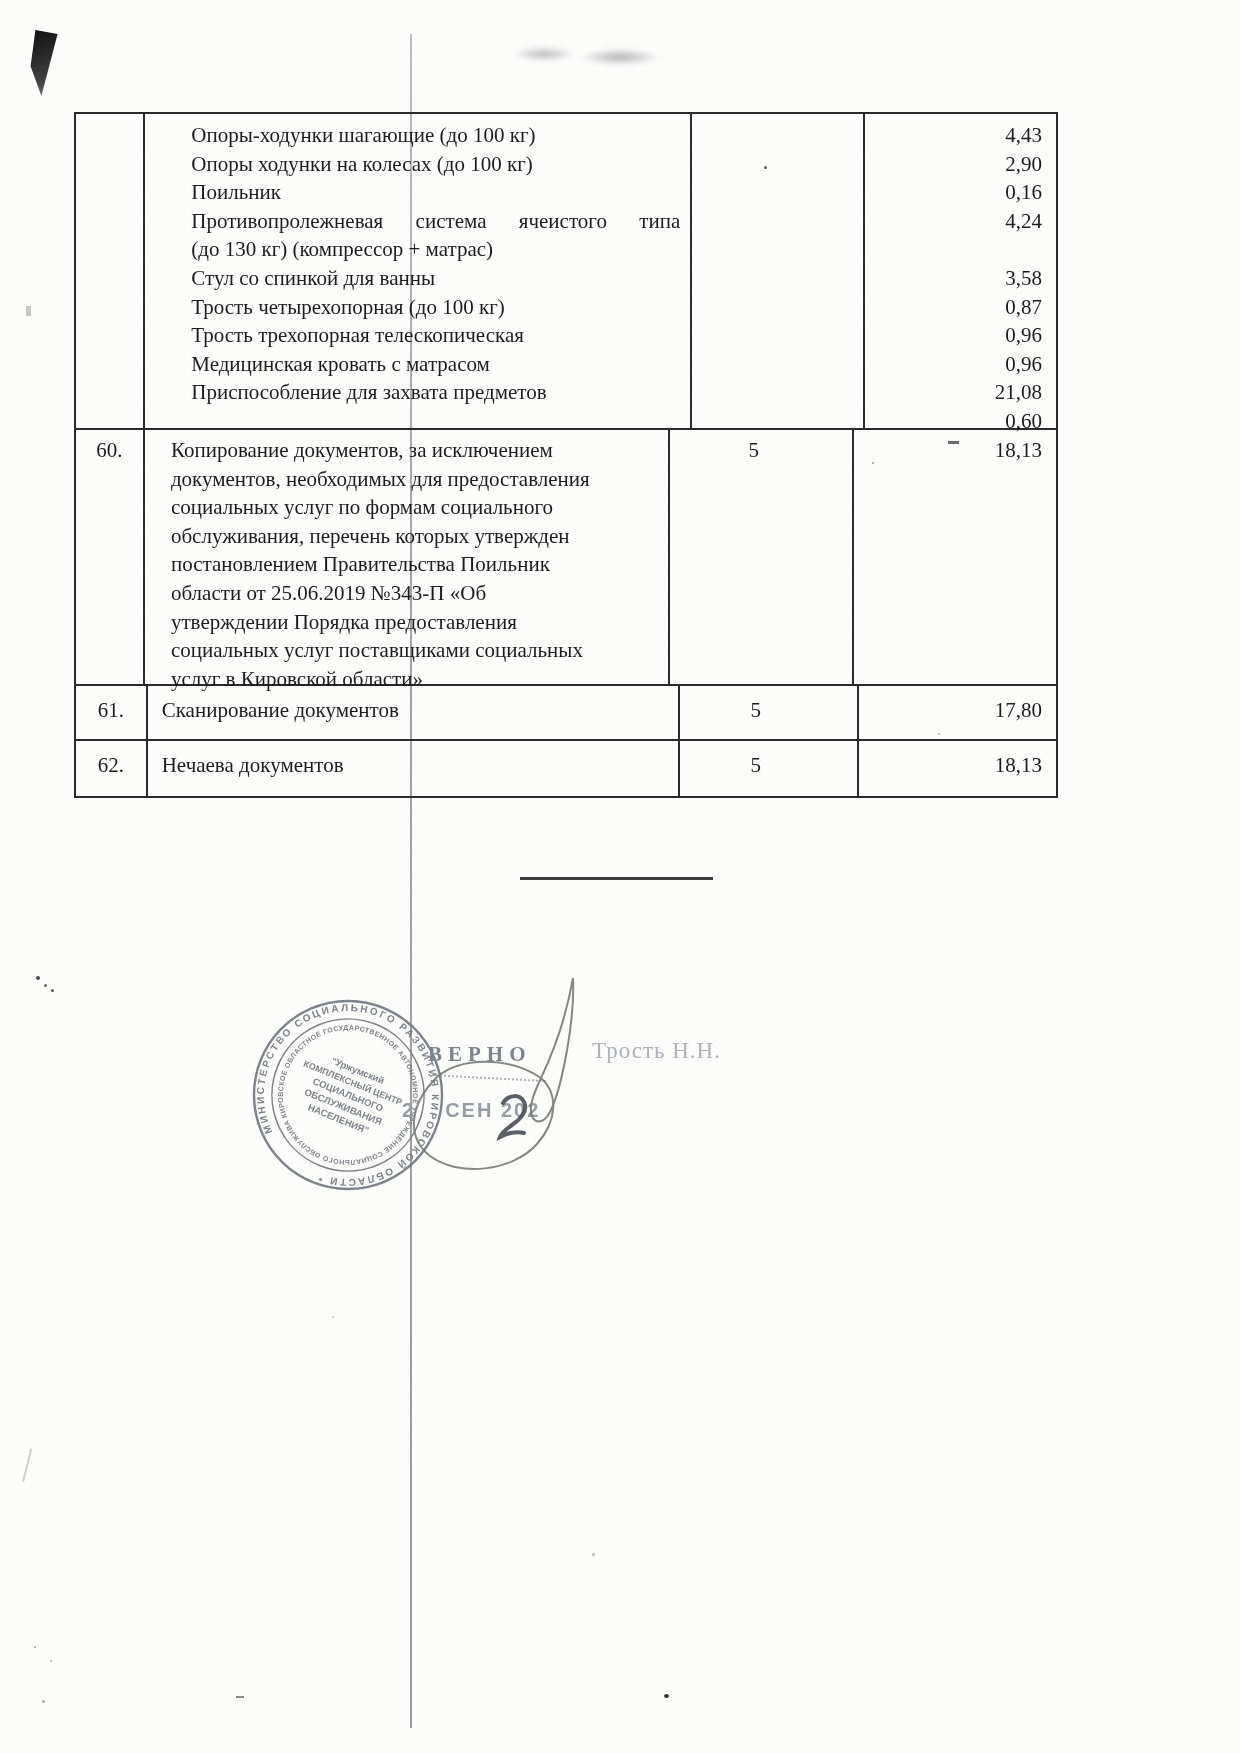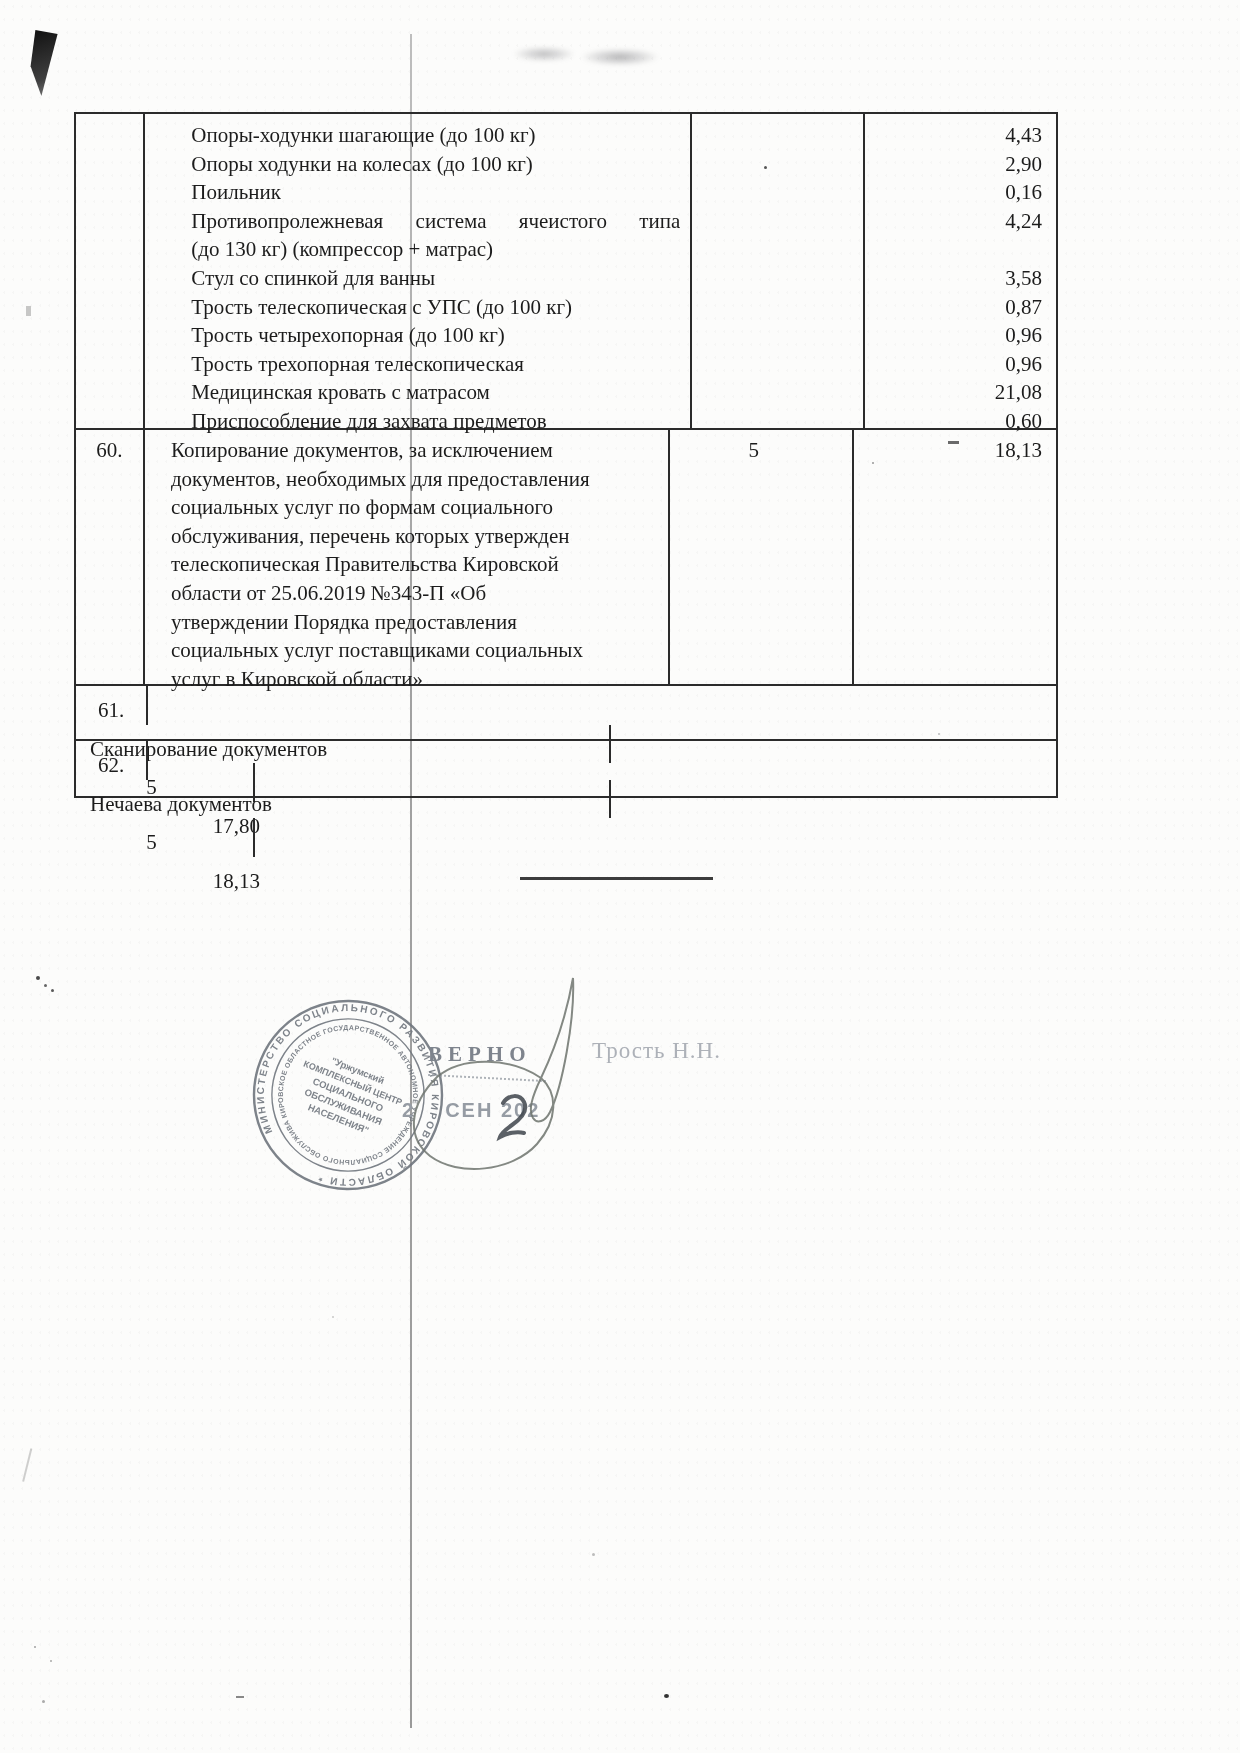--- a/index.html
+++ b/index.html
@@ -22,21 +22,21 @@
   .td:last-child{border-right:none;text-align:right;}
   .c-num{width:72px;text-align:center;}
   .c-name{width:535px;padding:0 10px 0 14px;}
   .c-qty{width:179px;text-align:center;padding-right:26px;}
   .c-price{width:198px;text-align:right;padding-right:14px;}
   .row-a{height:316px;}
   .row-a .td{padding-top:7px;}
   .row-a .c-name{padding-top:7px;margin-left:32px;}
   .row-60{height:256px;gap:12px;}
   .row-60 .td{padding-top:6px;}
-  .row-s{height:55px;flex-direction:column;}
+  .row-s{height:55px;}
   .row-s .td{padding-top:10px;}
   .line{height:28.6px;white-space:nowrap;}
   .line.justify{text-align:justify;text-align-last:justify;white-space:normal;height:28.6px;overflow:hidden;}
   
   .sig-rule{position:absolute;left:520px;top:877px;width:193px;height:3px;background:#3c3c3c;}
   .stamp{position:absolute;left:243px;top:990px;filter:blur(.35px);opacity:.9;}
   .verno{position:absolute;left:428px;top:1042px;font-size:21px;font-weight:bold;
     letter-spacing:6px;color:#7e848d;filter:blur(.35px);z-index:3;}
   .verno-rule{position:absolute;left:428px;top:1077px;width:118px;border-top:2px dotted #9aa0a7;
     transform:rotate(3deg);opacity:.8;z-index:3;}
@@ -65,21 +65,20 @@
 
     <div class="tr row-a">
       <div class="td c-num"></div>
       <div class="td c-name">
         <div class="line">Опоры-ходунки шагающие (до 100 кг)</div>
         <div class="line">Опоры ходунки на колесах (до 100 кг)</div>
         <div class="line">Поильник</div>
         <div class="line justify">Противопролежневая система ячеистого типа</div>
         <div class="line">(до 130 кг) (компрессор + матрас)</div>
         <div class="line">Стул со спинкой для ванны</div>
-        <div class="line">Трость телескопическая с УПС (до 100 кг)</div>
         <div class="line">Трость четырехопорная (до 100 кг)</div>
         <div class="line">Трость трехопорная телескопическая</div>
         <div class="line">Медицинская кровать с матрасом</div>
         <div class="line">Приспособление для захвата предметов</div>
       </div>
       <div class="td c-qty"></div>
       <div class="td c-price">
         <div class="line">4,43</div>
         <div class="line">2,90</div>
         <div class="line">0,16</div>
@@ -94,21 +93,21 @@
       </div>
     </div>
 
     <div class="tr row-60">
       <div class="td c-num">60.</div>
       <div class="td c-name">
         <div class="line">Копирование документов, за исключением</div>
         <div class="line">документов, необходимых для предоставления</div>
         <div class="line">социальных услуг по формам социального</div>
         <div class="line">обслуживания, перечень которых утвержден</div>
-        <div class="line">телескопическая Правительства Кировской</div>
+        <div class="line">постановлением Правительства Поильник</div>
         <div class="line">области от 25.06.2019 №343-П «Об</div>
         <div class="line">утверждении Порядка предоставления</div>
         <div class="line">социальных услуг поставщиками социальных</div>
         <div class="line">услуг в Кировской области»</div>
       </div>
       <div class="td c-qty">5</div>
       <div class="td c-price">18,13</div>
     </div>
 
     <div class="tr row-s">

